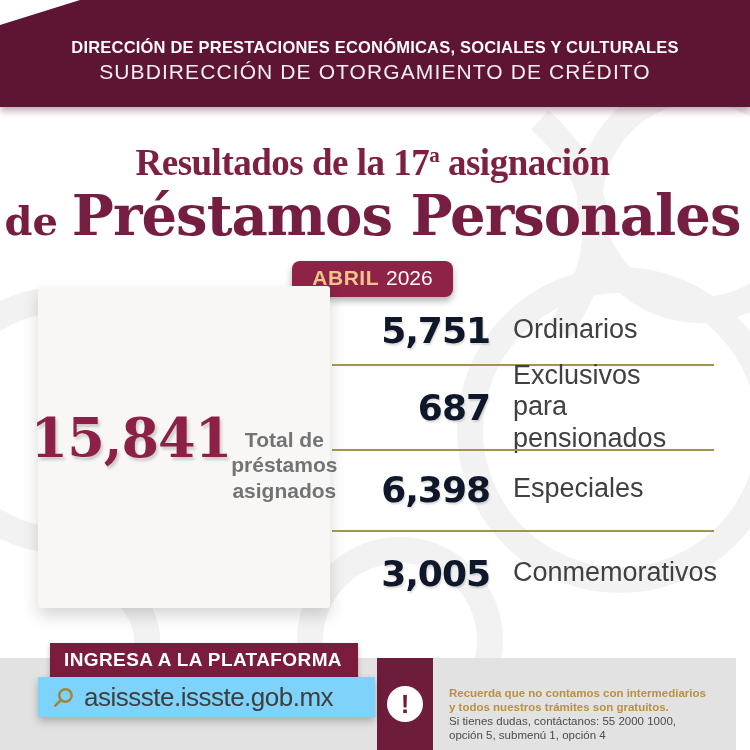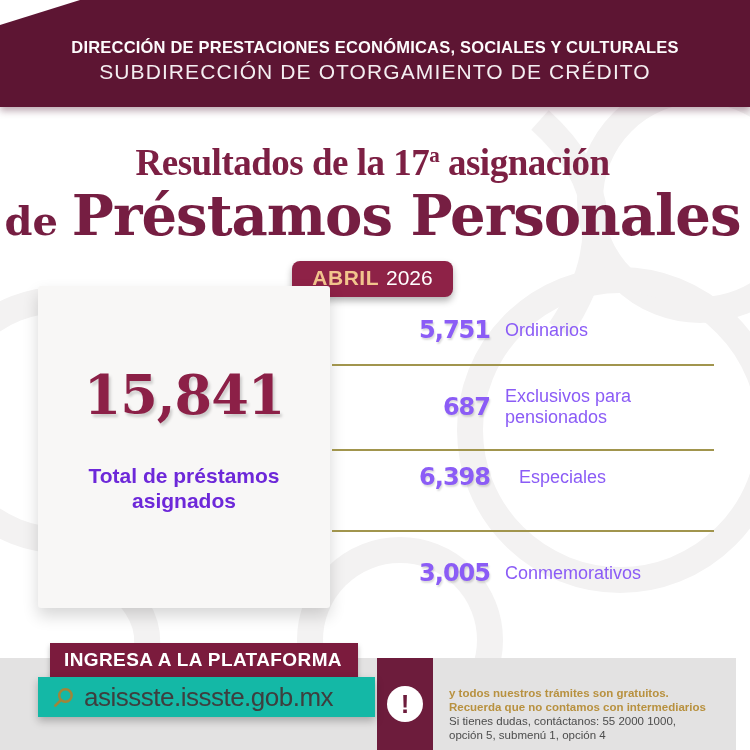--- a/index.html
+++ b/index.html
@@ -36,62 +36,62 @@
   .badge{
     display:inline-block;margin-top:16px;background:#8e2247;border-radius:8px;
     padding:5px 20px 7px 20px;box-shadow:0 4px 7px rgba(0,0,0,.3);
   }
   .badge .month{color:#f2c48d;font-weight:bold;font-size:21px;letter-spacing:.5px;}
   .badge .year{color:#ffffff;font-size:21px;margin-left:7px;}
   
   .card{
     position:absolute;left:38px;top:286px;width:292px;height:322px;z-index:2;
     background:#f8f7f6;border-radius:3px;box-shadow:0 8px 16px rgba(0,0,0,.16);
-    display:flex;flex-direction:column;align-items:center;justify-content:center;
+    display:flex;align-items:center;justify-content:center;
     text-align:center;
   }
   .card-value{
     font-family:"DejaVu Serif",serif;font-weight:bold;color:#8c2047;
     font-size:54px;letter-spacing:-1px;text-shadow:2px 3px 3px rgba(0,0,0,.18);
     margin-top:-18px;
   }
   .card-label{
-    margin-top:36px;color:#6d28d9;font-weight:bold;font-size:21px;line-height:1.2;
+    margin-top:36px;color:#737373;font-weight:bold;font-size:21px;line-height:1.2;
   }
   
   .list{position:absolute;left:332px;top:292px;width:382px;z-index:2;}
   .row{
     position:absolute;left:0;width:382px;display:flex;align-items:center;
   }
   .row-num{
     width:158px;text-align:right;font-family:"DejaVu Sans",sans-serif;font-weight:bold;
-    color:#8b5cf6;font-size:24px;letter-spacing:-1px;text-shadow:1px 2px 2px rgba(0,0,0,.15);
+    color:#0f172a;font-size:36px;letter-spacing:-1px;text-shadow:1px 2px 2px rgba(0,0,0,.15);
     flex:none;
   }
   .row-label{
-    margin-left:15px;color:#8b5cf6;font-size:18px;line-height:1.15;max-width:185px;
+    margin-left:23px;color:#404040;font-size:27px;line-height:1.15;max-width:185px;
   }
   .sep{position:absolute;left:0;width:382px;height:2px;background:#a1954d;}
   .row1{top:10px;height:56px;}
   .sep1{top:72px;}
   .row2{top:84px;height:62px;align-items:center;}
   .sep2{top:157px;}
-  .row3{top:156px;height:58px;gap:14px;}
+  .row3{top:168px;height:58px;}
   .sep3{top:238px;}
   .row4{top:252px;height:58px;}
   
   .gray-strip{position:absolute;left:0;top:658px;width:736px;height:92px;background:#e3e2e2;z-index:1;}
   .cta-label{
     position:absolute;left:50px;top:643px;z-index:3;background:#7b1b3d;
     color:#ffffff;font-weight:bold;font-size:19px;letter-spacing:.4px;
     padding:6px 16px 7px 14px;box-shadow:0 3px 5px rgba(0,0,0,.25);
   }
   .url-bar{
     position:absolute;left:38px;top:677px;width:337px;height:40px;z-index:4;
-    background:#14b8a6;box-shadow:0 4px 8px rgba(0,0,0,.25);
+    background:#7dd3fc;box-shadow:0 4px 8px rgba(0,0,0,.25);
     display:flex;align-items:center;padding-left:14px;box-sizing:border-box;
   }
   .url-text{color:#3e3e3e;font-size:26px;letter-spacing:-.5px;margin-left:9px;}
   .alert-block{
     position:absolute;left:377px;top:658px;width:56px;height:92px;background:#6d1c3c;z-index:3;
   }
   .alert-circle{
     position:absolute;left:10px;top:28px;width:36px;height:36px;border-radius:50%;
     background:#ffffff;display:flex;align-items:center;justify-content:center;
   }
@@ -172,19 +172,19 @@
     <span class="url-text">asissste.issste.gob.mx</span>
   </div>
 
   <div class="alert-block">
     <div class="alert-circle">
       <span class="alert-glyph">!</span>
     </div>
   </div>
 
   <div class="disclaimer">
+    <div class="disc-bold">Recuerda que no contamos con intermediarios</div>
     <div class="disc-bold">y todos nuestros trámites son gratuitos.</div>
-    <div class="disc-bold">Recuerda que no contamos con intermediarios</div>
     <div class="disc-normal">Si tienes dudas, contáctanos: 55 2000 1000,</div>
     <div class="disc-normal">opción 5, submenú 1, opción 4</div>
   </div>
 
 </div>
 
 </body></html>

